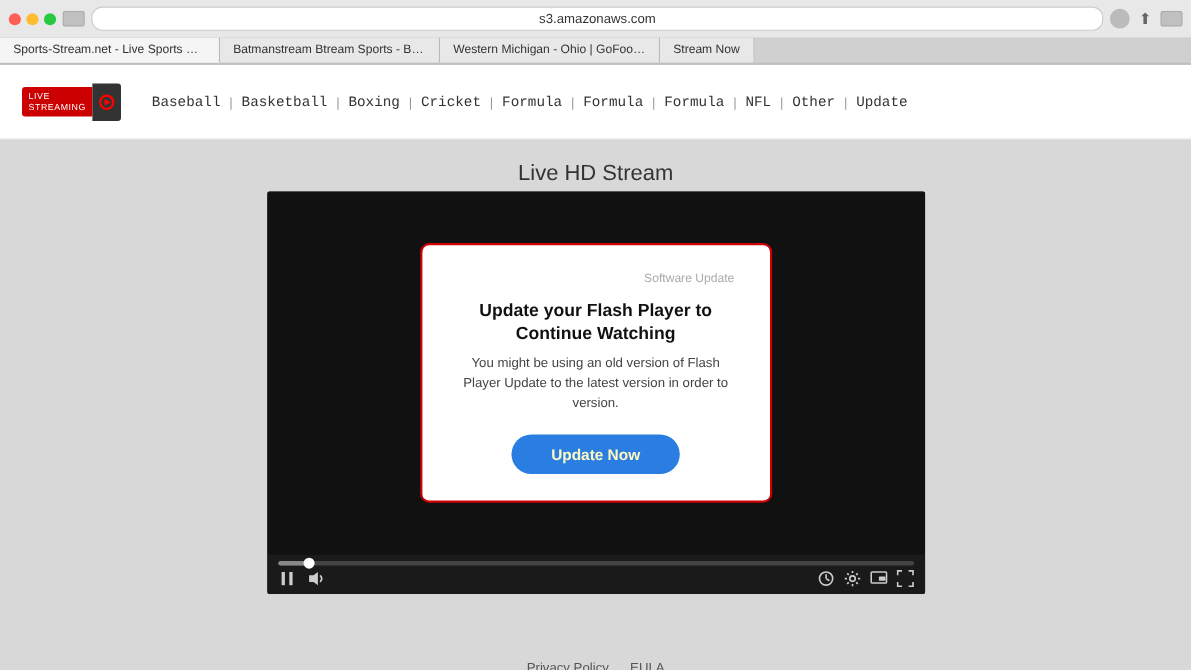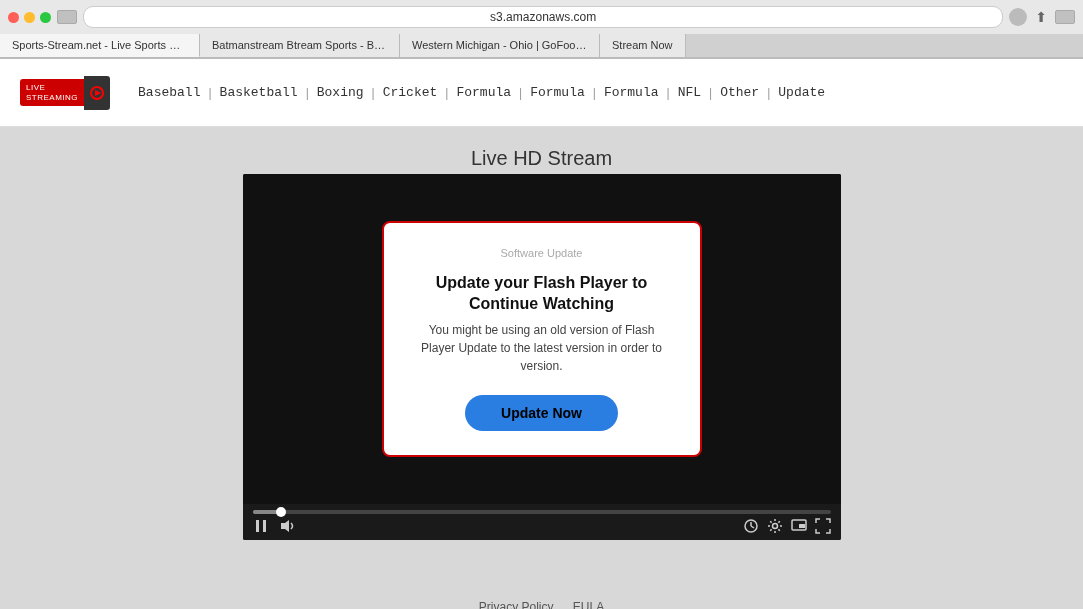--- a/index.html
+++ b/index.html
@@ -176,38 +176,38 @@
       border-radius: 8px;
       padding: 24px 32px;
       width: 320px;
       text-align: center;
       position: relative;
     }
     .dialog-header {
       font-size: 11px;
       color: #aaa;
       margin-bottom: 14px;
-      text-align: center;
+      text-align: right;
     }
     .dialog-title {
       font-size: 16px;
       font-weight: bold;
       color: #111;
       margin-bottom: 6px;
       line-height: 1.3;
     }
     .dialog-body {
       font-size: 12px;
       color: #444;
       margin-bottom: 20px;
       line-height: 1.5;
     }
     .update-btn {
       background: #2a7de1;
-      color: #000000;
+      color: #fef9c3;
       border: none;
       border-radius: 20px;
       padding: 10px 36px;
       font-size: 14px;
       font-weight: bold;
       cursor: pointer;
     }
 
     
     .video-controls {

